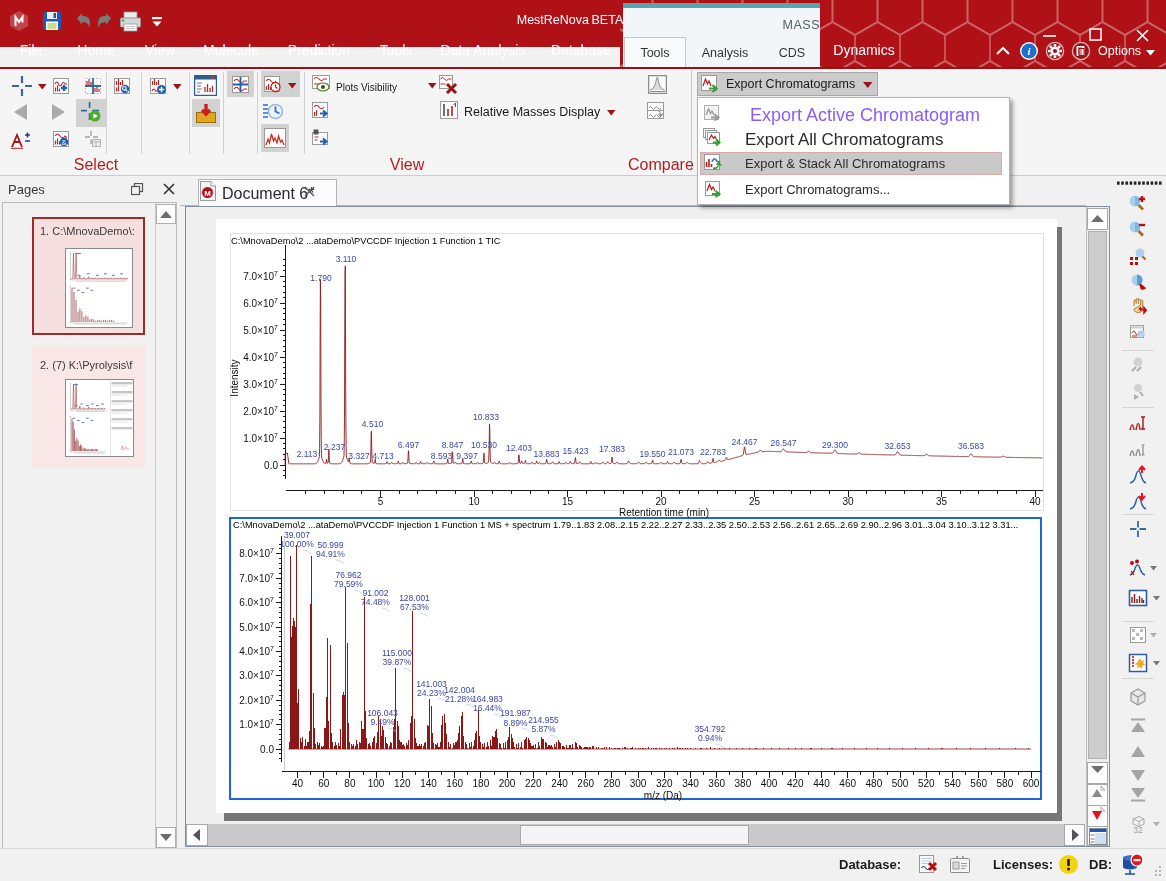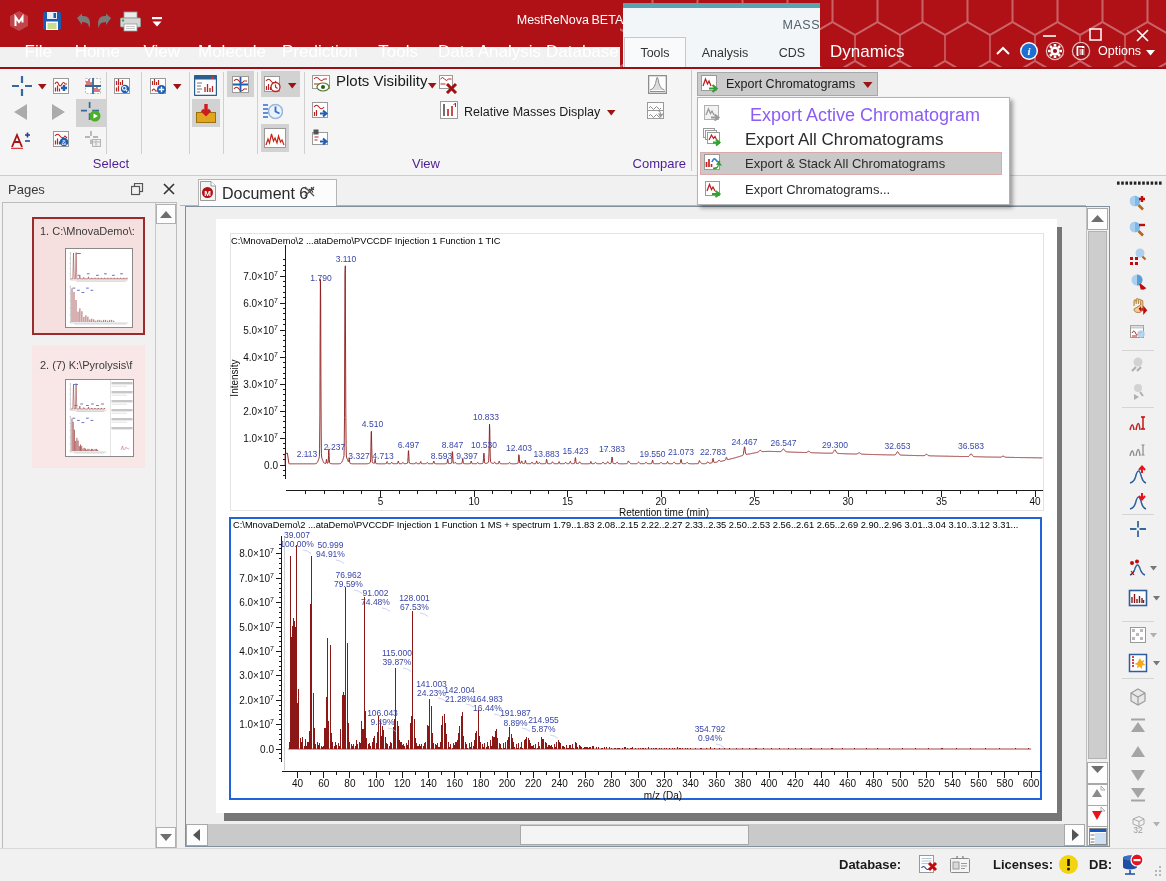--- a/index.html
+++ b/index.html
@@ -1,21 +1,21 @@
 <!DOCTYPE html>
 <html><head><meta charset="utf-8"><style>
 *{margin:0;padding:0;box-sizing:border-box}
 html,body{width:1166px;height:881px;overflow:hidden;font-family:"Liberation Sans",sans-serif;background:#f1f1f1}
 .abs{position:absolute}
 #header{position:absolute;left:0;top:0;width:1166px;height:47px;background:#b01116}
 #redline{position:absolute;left:0;top:67px;width:1166px;height:2px;background:#9b1016}
 #ribbon{position:absolute;left:0;top:69px;width:1166px;height:107px;background:#f5f5f5;border-bottom:1px solid #cccccc}
 .rsep{position:absolute;top:72px;height:82px;width:1px;background:#d0d0d0}
-.rlabel{position:absolute;top:156px;font-size:13px;color:#4c1d95;text-align:right}
-.menuitem{position:absolute;top:42px;font-size:17px;color:#fff;text-align:right;white-space:nowrap}
+.rlabel{position:absolute;top:156px;font-size:16px;color:#b91c1c;text-align:center}
+.menuitem{position:absolute;top:42px;font-size:14px;color:#fff;text-align:center;white-space:nowrap}
 #masspanel{position:absolute;left:623px;top:3px;width:197px;height:64px;background:#f3f6f8}
 #massteal{position:absolute;left:623px;top:3px;width:197px;height:5px;background:#5aa4b2}
 .tabtxt{position:absolute;top:46px;font-size:12.5px;color:#333;text-align:center}
 #toolstab{position:absolute;left:624px;top:37px;width:62px;height:30px;background:#f8fafb;border:1px solid #c8c8c8;border-bottom:none}
 .pressed{background:#d2d2d2}
 #pagespanel{position:absolute;left:0;top:176px;width:180px;height:676px;background:#f1f1f1}
 #pageslist{position:absolute;left:2px;top:202px;width:175px;height:648px;background:#f1f1f1;border:1px solid #bcbcbc}
 #docarea{position:absolute;left:185px;top:206px;width:925px;height:641px;background:#efefef;border:1px solid #828f9c}
 #page{position:absolute;left:216px;top:219px;width:841px;height:594px;background:#fff}
 #pageshadow1{position:absolute;left:1057px;top:227px;width:5px;height:594px;background:#767676}
@@ -259,21 +259,21 @@
     <rect x="0.5" y="0.5" width="21" height="19" fill="#fff" stroke="#9a9a9a"></rect>
     <path d="M2 17 l2 -6 1.5 4 2 -9 2 7 1.5 -3 2 5 1.5 -7 2 6 1.5 -2 2 5" fill="none" stroke="#c21" stroke-width="1.2"></path>
   </svg>
 <svg class="abs" style="left:312px;top:75px" width="18" height="18" viewBox="0 0 18 18">
     <rect x="0.5" y="0.5" width="17" height="13" fill="#fff" stroke="#9a9a9a"></rect>
     <path d="M2 4 q2.5 -3 5 0 t5 0 l3 0" fill="none" stroke="#b22" stroke-width="1.1"></path>
     <path d="M2 9 h6" stroke="#b22"></path>
     <ellipse cx="11" cy="12" rx="6" ry="4" fill="#fff" stroke="#557725" stroke-width="1.2"></ellipse>
     <circle cx="11" cy="12" r="2" fill="#2d5a12"></circle>
   </svg>
-<div class="abs" style="left:336px;top:72px;font-size:15px;color:#1a1a1a">Plots Visibility</div>
+<div class="abs" style="left:336px;top:82px;font-size:10px;color:#1a1a1a">Plots Visibility</div>
 <svg class="abs" style="left:428px;top:83px" width="9" height="6" viewBox="0 0 9 6">
     <path d="M0 0 L8.5 0 L4.25 5.5 Z" fill="#9c1313"></path>
   </svg>
 <svg class="abs" style="left:439px;top:75px" width="19" height="19" viewBox="0 0 19 19">
     <rect x="0.5" y="0.5" width="13" height="13" fill="#fff" stroke="#9a9a9a"></rect>
     <path d="M1.5 4 q2 -3 4 0 t4 0 l3 0 M1.5 9 h5" fill="none" stroke="#b22" stroke-width="1"></path>
     <path d="M8 9 l9 9 M17 9 l-9 9" stroke="#a01114" stroke-width="3"></path>
   </svg>
 <svg class="abs" style="left:312px;top:102px" width="18" height="18" viewBox="0 0 18 18">
     <rect x="0.5" y="0.5" width="15" height="15" fill="#fff" stroke="#9a9a9a"></rect>

